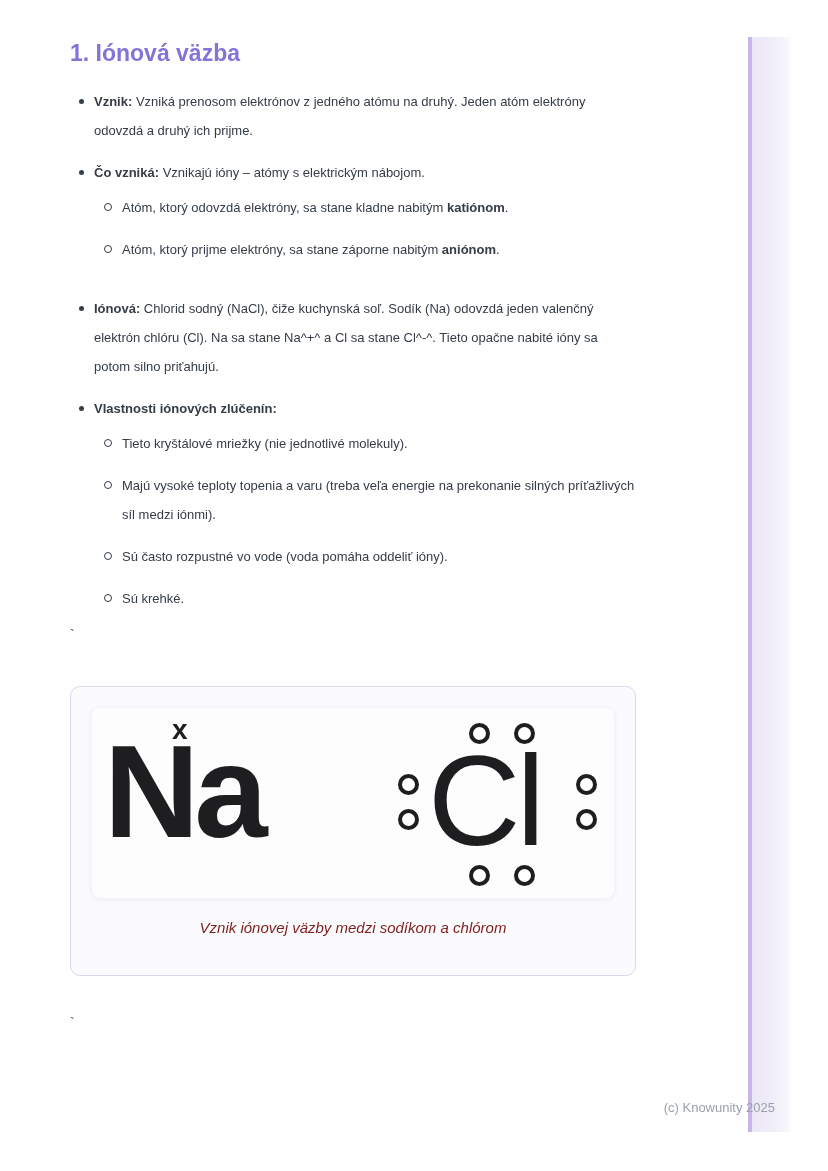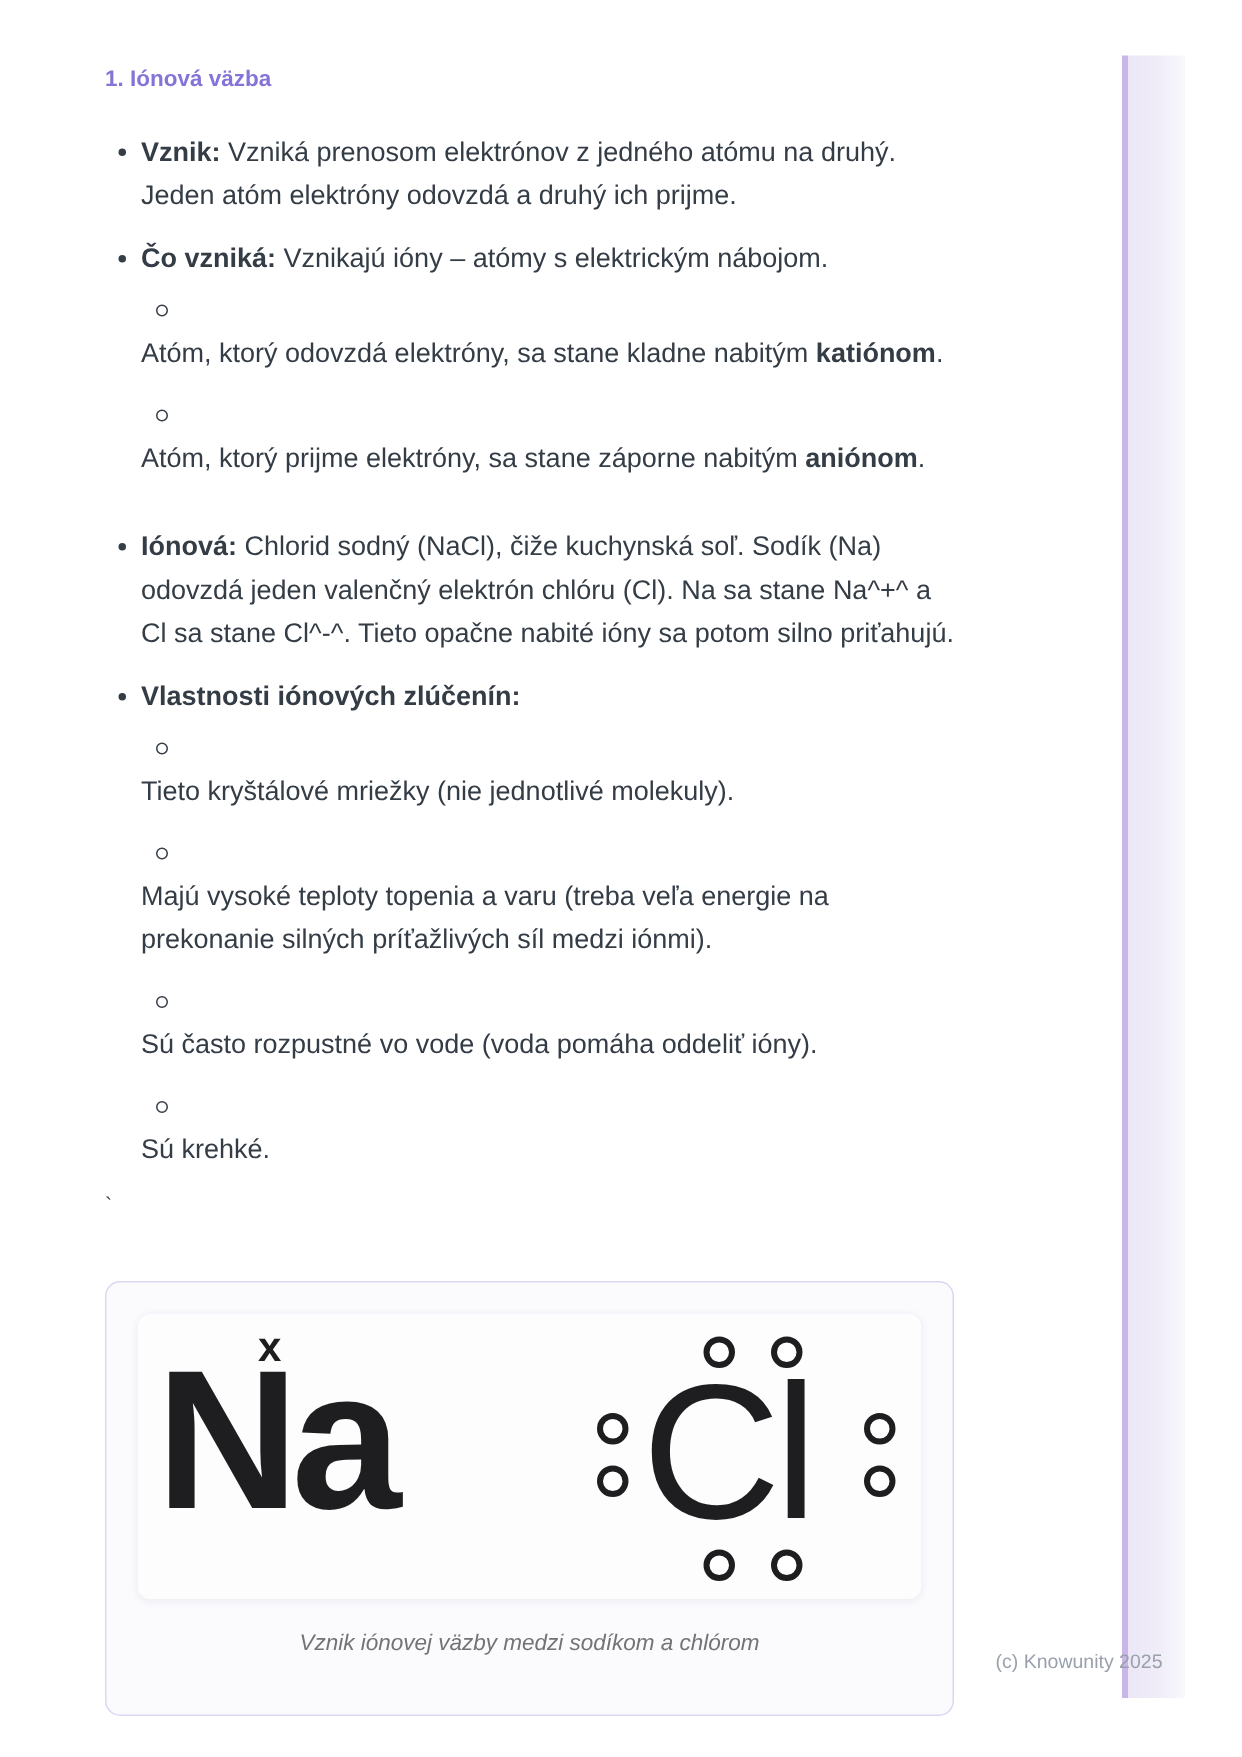--- a/index.html
+++ b/index.html
@@ -11,50 +11,50 @@
     font-family: "Liberation Sans", "DejaVu Sans", sans-serif;
     color: #343c46;
   }
   .content {
     position: absolute;
     left: 70px; top: 40px;
     width: 566px;
   }
   h1.sec-heading {
     margin: 0;
-    font-size: 15px;
+    font-size: 23px;
     line-height: 26px;
     font-weight: 700;
     color: #8673d8;
   }
   .main-list {
     list-style: none;
     margin: 21px 0 0 0;
     padding: 0;
-    font-size: 18px;
+    font-size: 13px;
     line-height: 29px;
   }
   .main-list > li { display: flex; margin: 0 0 13px 0; }
   .main-list > li.gap-before { margin-top: 30px; }
   .marker-col { flex: 0 0 24px; }
   .dot {
     display: block;
     width: 5px; height: 5px;
     background: #343c46;
     border-radius: 50%;
     margin: 12px 0 0 9px;
   }
   .li-body { flex: 1 1 auto; }
   .li-body b { font-weight: 700; }
   .sub-list {
     list-style: none;
     margin: 6px 0 0 0;
     padding: 0;
   }
-  .sub-list > li { display: flex; margin: 0 0 13px 0; flex-direction: column; }
+  .sub-list > li { display: flex; margin: 0 0 13px 0; }
   .sub-list > li:last-child { margin-bottom: 0; }
   .circ {
     display: block;
     width: 6px; height: 6px;
     border: 1.6px solid #343c46;
     border-radius: 50%;
     margin: 10px 0 0 10px;
   }
   .sub-marker-col { flex: 0 0 28px; }
   .tick {
@@ -112,21 +112,21 @@
   .e5 { left: 184px; top: 61px; }
   .e6 { left: 184px; top: 96px; }
   .e7 { left: 77px;  top: 152px; }
   .e8 { left: 122px; top: 152px; }
   figcaption {
     margin-top: 21px;
     text-align: center;
     font-style: italic;
     font-size: 15px;
     line-height: 18px;
-    color: #737373;
+    color: #7f1d1d;
   }
   .tick2 { margin-top: 38px; }
   .scrollbar {
     position: absolute;
     left: 748px; top: 37px;
     width: 38px; height: 1095px;
     background: linear-gradient(90deg, #ebe7f6 0%, #f0edf8 55%, #f9f8fc 100%);
     border-left: 4px solid #c9b6e9;
   }
   .copyright {

